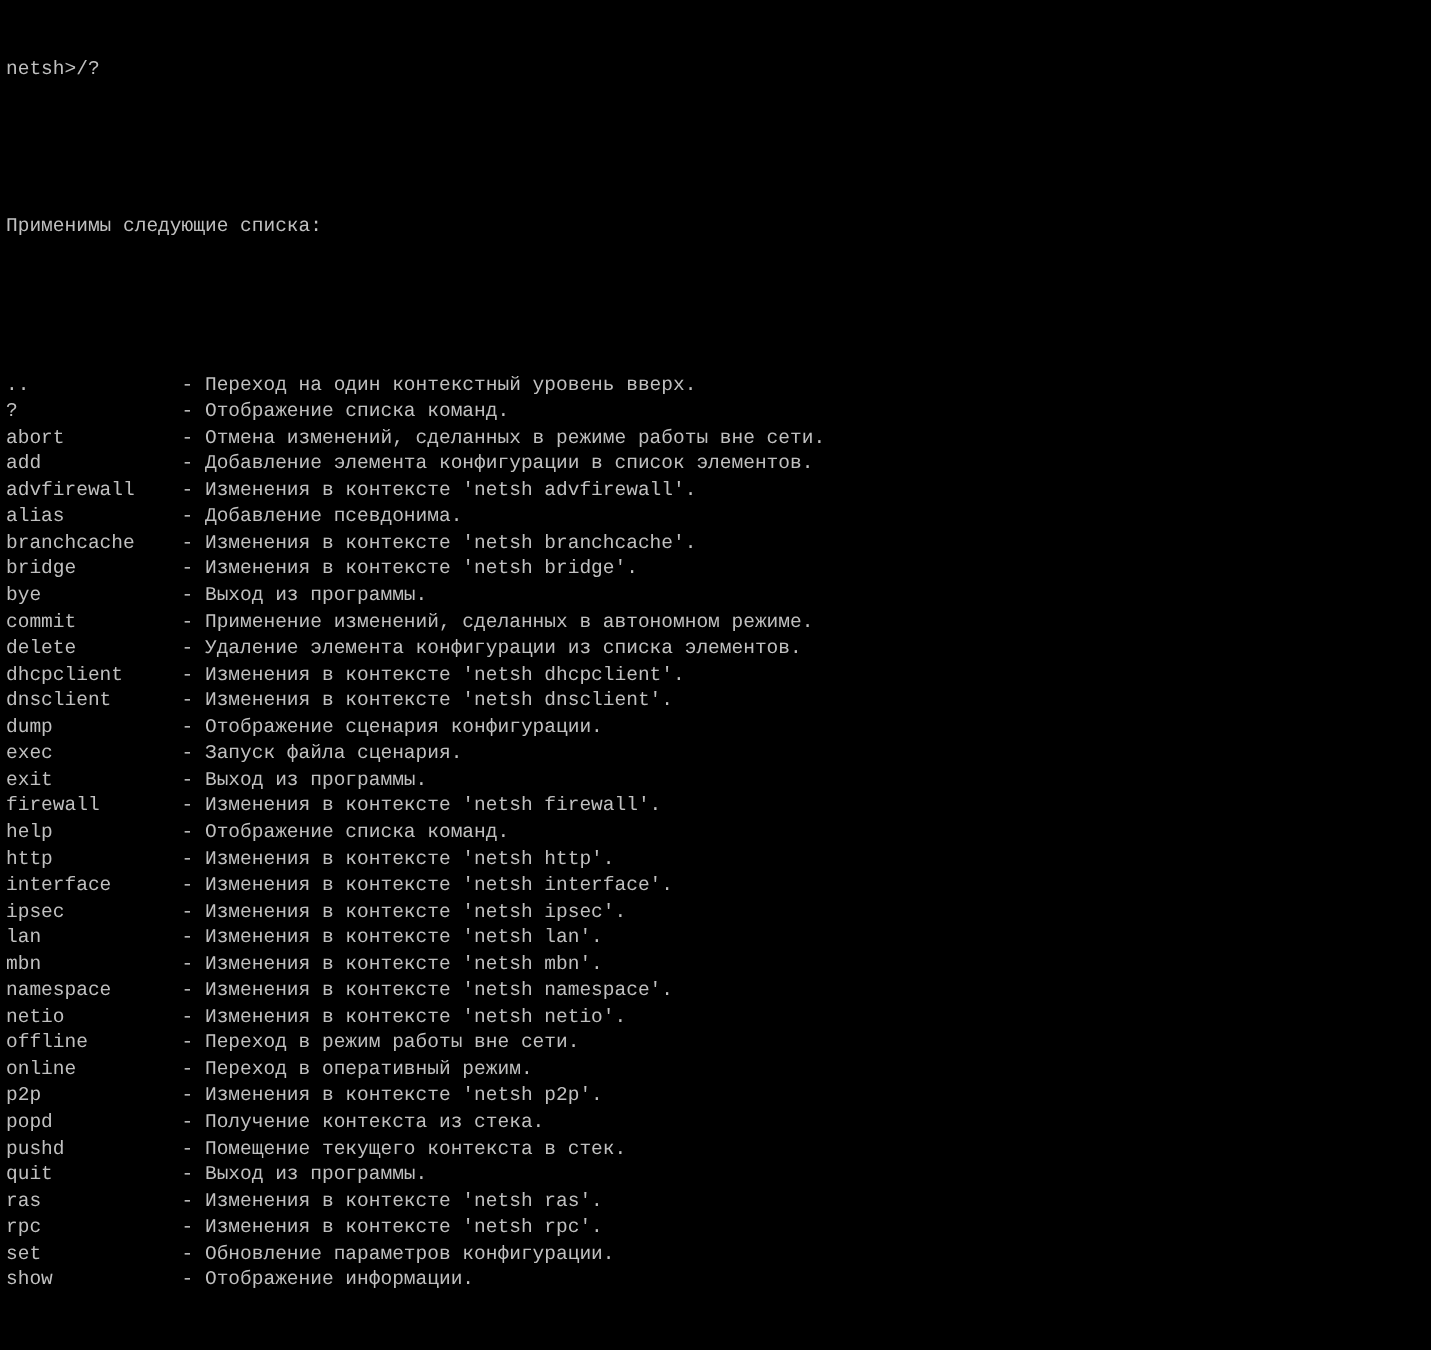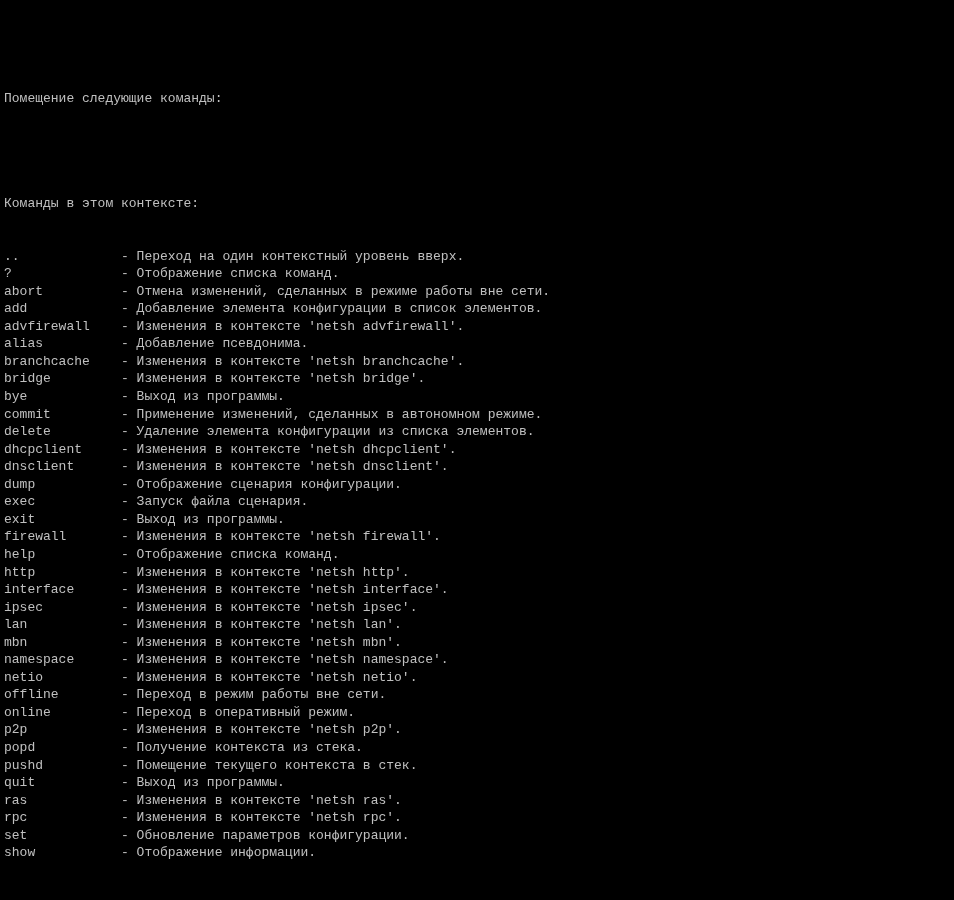--- a/index.html
+++ b/index.html
@@ -30,24 +30,24 @@
     font-family: Liberation Mono, monospace;
   }
   .line {
     min-height: 1.35em;
   }
 </style>
 </head>
 <body>
 
 <div class="terminal">
+  <div class="line">netsh&gt;/?</div>
   <div class="line"></div>
-  <div class="line">Помещение следующие команды:</div>
+  <div class="line">Применимы следующие списка:</div>
   <div class="line"></div>
-  <div class="line">Команды в этом контексте:</div>
   <div id="cmd-list"><div class="line row"><span class="cmd">..</span><span class="desc">- Переход на один контекстный уровень вверх.</span></div><div class="line row"><span class="cmd">?</span><span class="desc">- Отображение списка команд.</span></div><div class="line row"><span class="cmd">abort</span><span class="desc">- Отмена изменений, сделанных в режиме работы вне сети.</span></div><div class="line row"><span class="cmd">add</span><span class="desc">- Добавление элемента конфигурации в список элементов.</span></div><div class="line row"><span class="cmd">advfirewall</span><span class="desc">- Изменения в контексте 'netsh advfirewall'.</span></div><div class="line row"><span class="cmd">alias</span><span class="desc">- Добавление псевдонима.</span></div><div class="line row"><span class="cmd">branchcache</span><span class="desc">- Изменения в контексте 'netsh branchcache'.</span></div><div class="line row"><span class="cmd">bridge</span><span class="desc">- Изменения в контексте 'netsh bridge'.</span></div><div class="line row"><span class="cmd">bye</span><span class="desc">- Выход из программы.</span></div><div class="line row"><span class="cmd">commit</span><span class="desc">- Применение изменений, сделанных в автономном режиме.</span></div><div class="line row"><span class="cmd">delete</span><span class="desc">- Удаление элемента конфигурации из списка элементов.</span></div><div class="line row"><span class="cmd">dhcpclient</span><span class="desc">- Изменения в контексте 'netsh dhcpclient'.</span></div><div class="line row"><span class="cmd">dnsclient</span><span class="desc">- Изменения в контексте 'netsh dnsclient'.</span></div><div class="line row"><span class="cmd">dump</span><span class="desc">- Отображение сценария конфигурации.</span></div><div class="line row"><span class="cmd">exec</span><span class="desc">- Запуск файла сценария.</span></div><div class="line row"><span class="cmd">exit</span><span class="desc">- Выход из программы.</span></div><div class="line row"><span class="cmd">firewall</span><span class="desc">- Изменения в контексте 'netsh firewall'.</span></div><div class="line row"><span class="cmd">help</span><span class="desc">- Отображение списка команд.</span></div><div class="line row"><span class="cmd">http</span><span class="desc">- Изменения в контексте 'netsh http'.</span></div><div class="line row"><span class="cmd">interface</span><span class="desc">- Изменения в контексте 'netsh interface'.</span></div><div class="line row"><span class="cmd">ipsec</span><span class="desc">- Изменения в контексте 'netsh ipsec'.</span></div><div class="line row"><span class="cmd">lan</span><span class="desc">- Изменения в контексте 'netsh lan'.</span></div><div class="line row"><span class="cmd">mbn</span><span class="desc">- Изменения в контексте 'netsh mbn'.</span></div><div class="line row"><span class="cmd">namespace</span><span class="desc">- Изменения в контексте 'netsh namespace'.</span></div><div class="line row"><span class="cmd">netio</span><span class="desc">- Изменения в контексте 'netsh netio'.</span></div><div class="line row"><span class="cmd">offline</span><span class="desc">- Переход в режим работы вне сети.</span></div><div class="line row"><span class="cmd">online</span><span class="desc">- Переход в оперативный режим.</span></div><div class="line row"><span class="cmd">p2p</span><span class="desc">- Изменения в контексте 'netsh p2p'.</span></div><div class="line row"><span class="cmd">popd</span><span class="desc">- Получение контекста из стека.</span></div><div class="line row"><span class="cmd">pushd</span><span class="desc">- Помещение текущего контекста в стек.</span></div><div class="line row"><span class="cmd">quit</span><span class="desc">- Выход из программы.</span></div><div class="line row"><span class="cmd">ras</span><span class="desc">- Изменения в контексте 'netsh ras'.</span></div><div class="line row"><span class="cmd">rpc</span><span class="desc">- Изменения в контексте 'netsh rpc'.</span></div><div class="line row"><span class="cmd">set</span><span class="desc">- Обновление параметров конфигурации.</span></div><div class="line row"><span class="cmd">show</span><span class="desc">- Отображение информации.</span></div></div>
   
   
   
   
   
   
   
   
   

